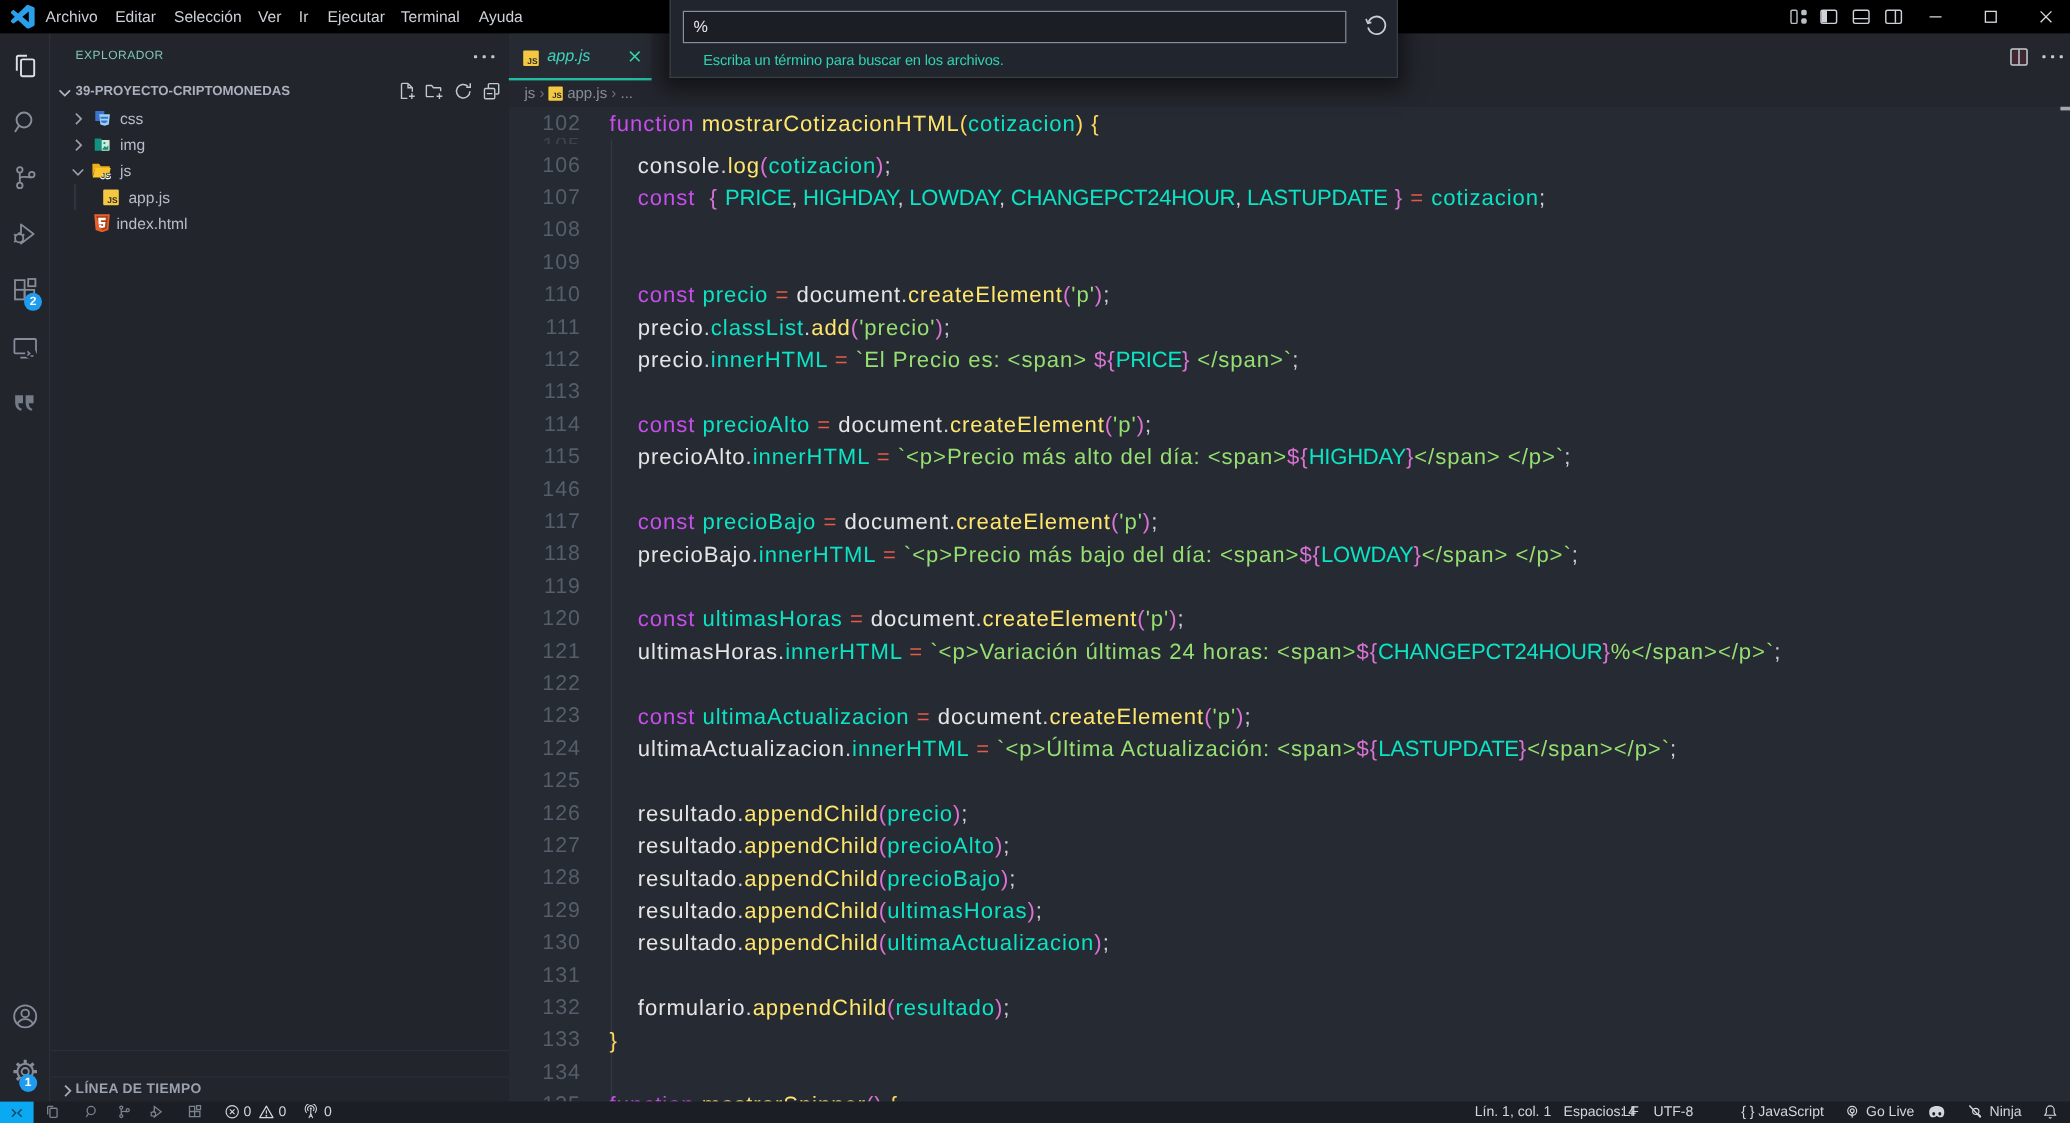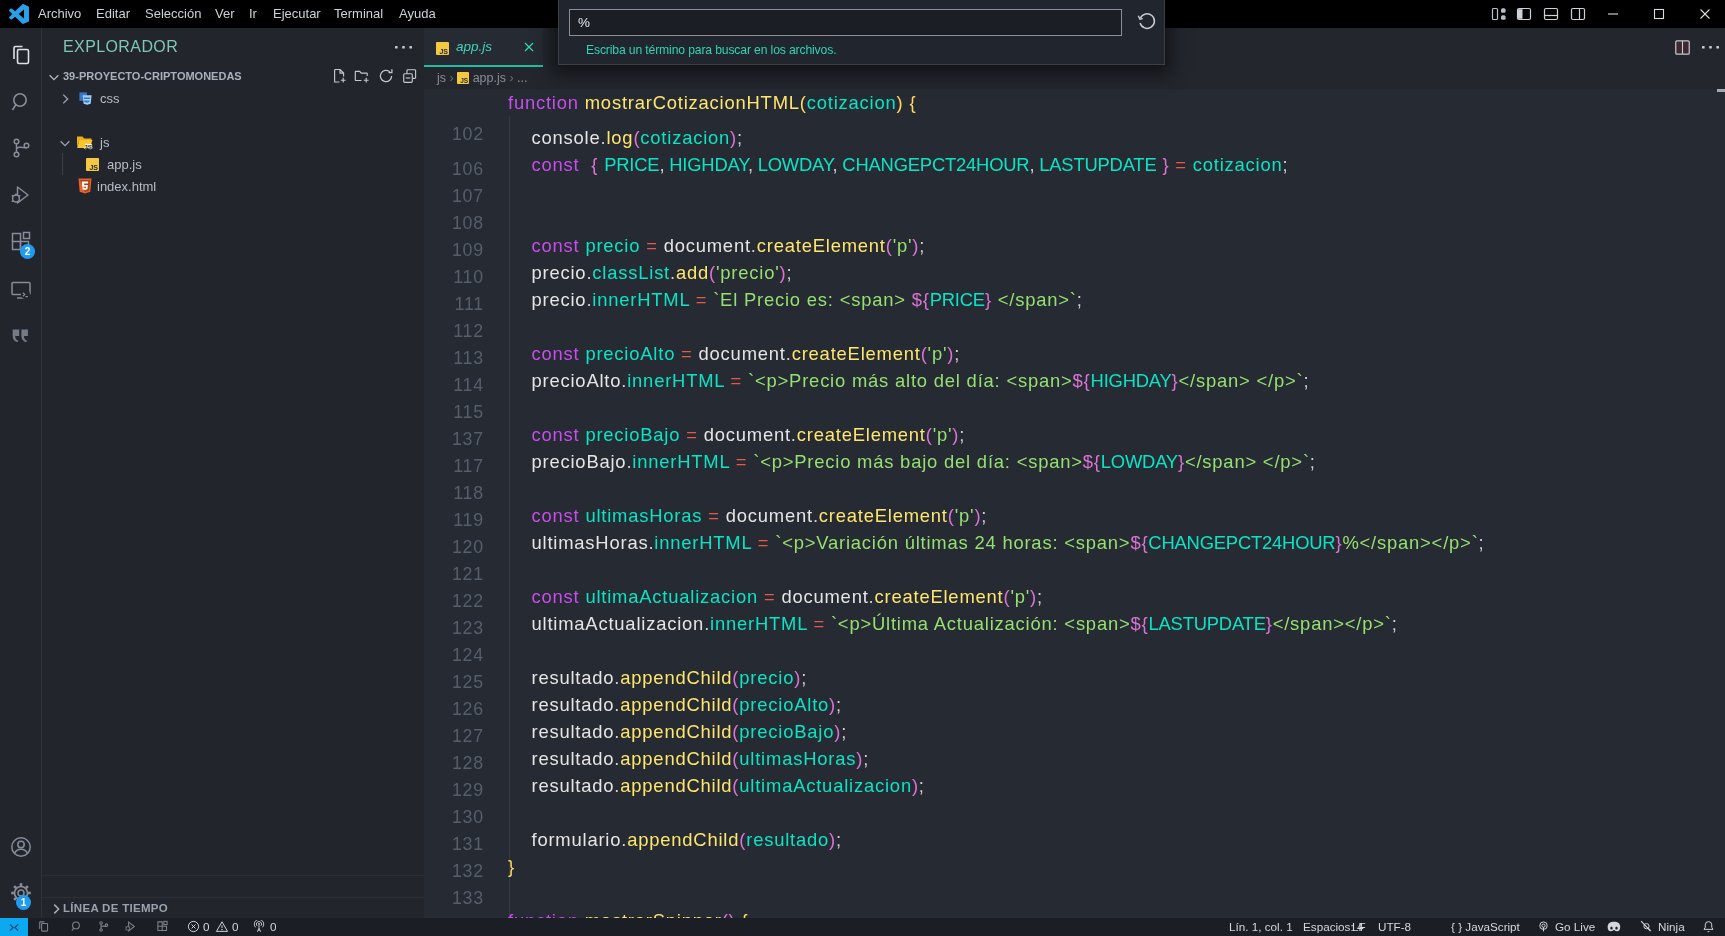--- a/index.html
+++ b/index.html
@@ -22,21 +22,21 @@
   .f { color:#ffe66d; } 
   .v { color:#0ae4c5; } 
   .o { color:#e5e5e5; } 
   .r { color:#e85a48; } 
   .s { color:#96e072; } 
   .g1 { color:#ffd75e; } 
   .g2 { color:#d973d4; } 
   .w { color:#d5ced9; } 
   .cap { letter-spacing:-.2px; }
   .ind { display:inline-block; width:23.5px; }
-  .ln { line-height:27px;margin-top:32px; }
+  .ln { line-height:27px; }
   
   .treerow { position:absolute; left:0; width:382px; height:22px; line-height:22px; color:#b6bdc7; font-size:13px; }
   .chev { position:absolute; top:4px; width:14px; height:14px; }
   .seclbl { font-weight:bold; font-size:11.5px; color:#9aa2ae; letter-spacing:.3px; }
   
   .st { position:absolute; top:0; height:18px; line-height:18px; color:#d3d7dd; font-size:11.7px; white-space:pre; }
   .sticon { position:absolute; top:2px; }
 </style>
 </head>
 <body>
@@ -144,21 +144,21 @@
         <line x1="18.8" y1="12" x2="21.8" y2="12"></line>
       <line x1="5.1" y1="5.1" x2="7.2" y2="7.2"></line>
         <line x1="16.8" y1="16.8" x2="18.9" y2="18.9"></line>
       <line x1="5.1" y1="18.9" x2="7.2" y2="16.8"></line>
         <line x1="16.8" y1="7.2" x2="18.9" y2="5.1"></line>
     </g>
   </svg>
   <div class="abs" style="left:16px;top:867px;width:15px;height:15px;border-radius:50%;background:#1f9cf0;color:#fff;font-size:10px;text-align:center;line-height:15px;font-weight:bold">1</div>
 </div>
 <div id="sidebar">
-  <div class="abs" style="left:21px;top:11px;height:16px;line-height:16px;font-size:16px;color:#7ec6b6;letter-spacing:.4px">EXPLORADOR</div>
+  <div class="abs" style="left:21px;top:11px;height:16px;line-height:16px;font-size:10px;color:#7ec6b6;letter-spacing:.4px">EXPLORADOR</div>
   <svg class="abs" style="left:352px;top:12px" width="20" height="14" viewBox="0 0 20 14" fill="#c3c8cf">
       <rect x="1" y="6" width="2.6" height="2.6" rx=".6"></rect>
       <rect x="8.2" y="6" width="2.6" height="2.6" rx=".6"></rect>
       <rect x="15.4" y="6" width="2.6" height="2.6" rx=".6"></rect>
     </svg>
 
   <div class="abs" style="left:0;top:37px;width:382px;height:22px">
     <svg class="chev" style="left:5px;top:5px" width="13" height="13" viewBox="0 0 16 16" fill="none" stroke="#b0b6bf" stroke-width="1.6">
         <path d="M3 6 L8 11 L13 6"></path>
       </svg>
@@ -185,20 +185,32 @@
   <div class="treerow" style="top:60px">
     <svg class="chev" style="left:16px" width="14" height="14" viewBox="0 0 16 16" fill="none" stroke="#9aa1ac" stroke-width="1.6">
         <path d="M6 3 L11 8 L6 13"></path>
       </svg>
     <svg class="abs" style="left:36px;top:3px" width="15" height="15" viewBox="0 0 16 16">
         <path fill="#3b74ce" d="M1.5 1.5 h8 v9 h-8 z"></path>
         <path fill="#9fd2f6" d="M5 4.5 h9.5 l-1 9 -3.7 1.2 -3.8-1.2 -.5-4.5 z"></path>
         <path fill="#3b74ce" d="M6 6.8 h7 l-.25 1.6 h-6.5 z M6.4 10 h6 l-.3 1.6 -2.6.9 -2.7-.9 z"></path>
       </svg>
     <span style="position:absolute;left:58px">css</span>
+  </div>
+  <div class="treerow" style="top:82px">
+    <svg class="chev" style="left:16px" width="14" height="14" viewBox="0 0 16 16" fill="none" stroke="#9aa1ac" stroke-width="1.6">
+        <path d="M6 3 L11 8 L6 13"></path>
+      </svg>
+    <svg class="abs" style="left:36px;top:3px" width="15" height="15" viewBox="0 0 16 16">
+        <path fill="#13907e" d="M1 2.5 h5.5 l1.5 2 h1 v9 H1 Z"></path>
+        <rect x="7.2" y="3.8" width="7" height="9.7" rx="0.6" fill="#cdeadb"></rect>
+        <circle cx="9.6" cy="6.6" r="1" fill="#13907e"></circle>
+        <path d="M7.8 11.8 l2.2-2.6 1.5 1.4 1.6-2 v3.9 h-5.3z" fill="#13907e"></path>
+      </svg>
+    <span style="position:absolute;left:58px">img</span>
   </div>
   <div class="treerow" style="top:104px">
     <svg class="chev" style="left:16px" width="14" height="14" viewBox="0 0 16 16" fill="none" stroke="#9aa1ac" stroke-width="1.6">
         <path d="M3 6 L8 11 L13 6"></path>
       </svg>
     <svg class="abs" style="left:34px;top:2px" width="17" height="16" viewBox="0 0 17 16">
         <path fill="#edaf1c" d="M1 2.5 h5.5 l1.5 2 h7.5 v1.5 h-12 L1 13 Z"></path>
         <path fill="#fbc62d" d="M3.3 6 h13 l-2 8 H1.2 Z"></path>
         <text x="7.8" y="14.8" font-size="7" font-weight="bold" fill="#fff" font-family="Liberation Sans" stroke="#fff" stroke-width=".4">JS</text>
         <text x="8.2" y="14.5" font-size="6.2" font-weight="bold" fill="#3a3a28" font-family="Liberation Sans">JS</text>
@@ -276,21 +288,21 @@
   <div class="row" style="top:35px"><span class="ln">106</span><span class="code"><span class="ind"></span><span class="o">console</span><span class="w">.</span><span class="f">log</span><span class="g2">(</span><span class="v">cotizacion</span><span class="g2">)</span><span class="w">;</span></span></div>
   <div class="row" style="top:62px"><span class="ln">107</span><span class="code"><span class="ind"></span><span class="k">const</span>  <span class="g2">{</span> <span class="v cap">PRICE<span class="w">,</span> HIGHDAY<span class="w">,</span> LOWDAY<span class="w">,</span> CHANGEPCT24HOUR<span class="w">,</span> LASTUPDATE</span> <span class="g2">}</span> <span class="r">=</span> <span class="v">cotizacion</span><span class="w">;</span></span></div>
   <div class="row" style="top:89px"><span class="ln">108</span></div>
   <div class="row" style="top:116px"><span class="ln">109</span></div>
   <div class="row" style="top:143px"><span class="ln">110</span><span class="code"><span class="ind"></span><span class="k">const</span> <span class="v">precio</span> <span class="r">=</span> <span class="o">document</span><span class="w">.</span><span class="f">createElement</span><span class="g2">(</span><span class="s">'p'</span><span class="g2">)</span><span class="w">;</span></span></div>
   <div class="row" style="top:170px"><span class="ln">111</span><span class="code"><span class="ind"></span><span class="o">precio</span><span class="w">.</span><span class="v">classList</span><span class="w">.</span><span class="f">add</span><span class="g2">(</span><span class="s">'precio'</span><span class="g2">)</span><span class="w">;</span></span></div>
   <div class="row" style="top:197px"><span class="ln">112</span><span class="code"><span class="ind"></span><span class="o">precio</span><span class="w">.</span><span class="v">innerHTML</span> <span class="r">=</span> <span class="s">`El Precio es: &lt;span&gt; </span><span class="g2">${</span><span class="v cap">PRICE</span><span class="g2">}</span><span class="s"> &lt;/span&gt;`</span><span class="w">;</span></span></div>
   <div class="row" style="top:224px"><span class="ln">113</span></div>
   <div class="row" style="top:251px"><span class="ln">114</span><span class="code"><span class="ind"></span><span class="k">const</span> <span class="v">precioAlto</span> <span class="r">=</span> <span class="o">document</span><span class="w">.</span><span class="f">createElement</span><span class="g2">(</span><span class="s">'p'</span><span class="g2">)</span><span class="w">;</span></span></div>
   <div class="row" style="top:278px"><span class="ln">115</span><span class="code"><span class="ind"></span><span class="o">precioAlto</span><span class="w">.</span><span class="v">innerHTML</span> <span class="r">=</span> <span class="s">`&lt;p&gt;Precio más alto del día: &lt;span&gt;</span><span class="g2">${</span><span class="v cap">HIGHDAY</span><span class="g2">}</span><span class="s">&lt;/span&gt; &lt;/p&gt;`</span><span class="w">;</span></span></div>
-  <div class="row" style="top:305px"><span class="ln">137</span></div>
+  <div class="row" style="top:305px"><span class="ln">146</span></div>
   <div class="row" style="top:332px"><span class="ln">117</span><span class="code"><span class="ind"></span><span class="k">const</span> <span class="v">precioBajo</span> <span class="r">=</span> <span class="o">document</span><span class="w">.</span><span class="f">createElement</span><span class="g2">(</span><span class="s">'p'</span><span class="g2">)</span><span class="w">;</span></span></div>
   <div class="row" style="top:359px"><span class="ln">118</span><span class="code"><span class="ind"></span><span class="o">precioBajo</span><span class="w">.</span><span class="v">innerHTML</span> <span class="r">=</span> <span class="s">`&lt;p&gt;Precio más bajo del día: &lt;span&gt;</span><span class="g2">${</span><span class="v cap">LOWDAY</span><span class="g2">}</span><span class="s">&lt;/span&gt; &lt;/p&gt;`</span><span class="w">;</span></span></div>
   <div class="row" style="top:386px"><span class="ln">119</span></div>
   <div class="row" style="top:413px"><span class="ln">120</span><span class="code"><span class="ind"></span><span class="k">const</span> <span class="v">ultimasHoras</span> <span class="r">=</span> <span class="o">document</span><span class="w">.</span><span class="f">createElement</span><span class="g2">(</span><span class="s">'p'</span><span class="g2">)</span><span class="w">;</span></span></div>
   <div class="row" style="top:440px"><span class="ln">121</span><span class="code"><span class="ind"></span><span class="o">ultimasHoras</span><span class="w">.</span><span class="v">innerHTML</span> <span class="r">=</span> <span class="s">`&lt;p&gt;Variación últimas 24 horas: &lt;span&gt;</span><span class="g2">${</span><span class="v cap">CHANGEPCT24HOUR</span><span class="g2">}</span><span class="s">%&lt;/span&gt;&lt;/p&gt;`</span><span class="w">;</span></span></div>
   <div class="row" style="top:467px"><span class="ln">122</span></div>
   <div class="row" style="top:494px"><span class="ln">123</span><span class="code"><span class="ind"></span><span class="k">const</span> <span class="v">ultimaActualizacion</span> <span class="r">=</span> <span class="o">document</span><span class="w">.</span><span class="f">createElement</span><span class="g2">(</span><span class="s">'p'</span><span class="g2">)</span><span class="w">;</span></span></div>
   <div class="row" style="top:521px"><span class="ln">124</span><span class="code"><span class="ind"></span><span class="o">ultimaActualizacion</span><span class="w">.</span><span class="v">innerHTML</span> <span class="r">=</span> <span class="s">`&lt;p&gt;Última Actualización: &lt;span&gt;</span><span class="g2">${</span><span class="v cap">LASTUPDATE</span><span class="g2">}</span><span class="s">&lt;/span&gt;&lt;/p&gt;`</span><span class="w">;</span></span></div>
   <div class="row" style="top:548px"><span class="ln">125</span></div>
   <div class="row" style="top:575px"><span class="ln">126</span><span class="code"><span class="ind"></span><span class="o">resultado</span><span class="w">.</span><span class="f">appendChild</span><span class="g2">(</span><span class="v">precio</span><span class="g2">)</span><span class="w">;</span></span></div>

